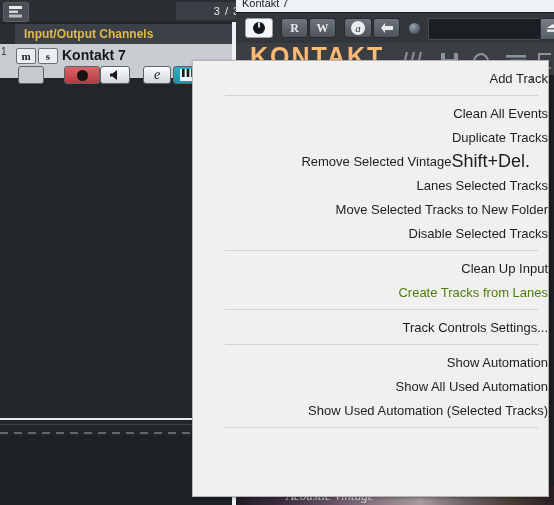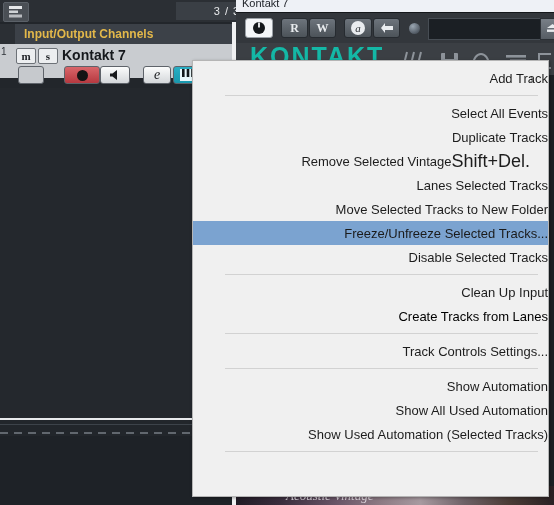--- a/index.html
+++ b/index.html
@@ -64,38 +64,38 @@
     display:flex;align-items:center;justify-content:center;font-family:"Liberation Serif",serif;font-style:italic;font-weight:normal;}
   .tb-arrow{left:137px;width:27px;background:linear-gradient(#6d747c,#4c5359);border:1px solid #262b30;}
   .tb-led{position:absolute;left:173px;top:10px;width:11px;height:11px;border-radius:50%;
     background:radial-gradient(circle at 35% 30%,#9aa6b2,#343b44);}
   .tb-field{position:absolute;left:192px;top:5px;width:128px;height:20px;background:#1b1f24;border:1px solid #474d54;}
   .tb-spin{position:absolute;top:5px;width:22px;height:20px;background:linear-gradient(#787f87,#565d64);
     border:1px solid #2b3035;display:flex;align-items:center;justify-content:center;}
   .tb-spin1{left:304px;}
 
   .plugin-hdr{position:absolute;left:0;top:43px;width:318px;height:32px;background:#3b3f44;}
-  .plugin-logo{position:absolute;left:14px;top:42px;font-size:25px;font-weight:bold;color:#14b8a6;
+  .plugin-logo{position:absolute;left:14px;top:42px;font-size:25px;font-weight:bold;color:#fdba74;
     letter-spacing:2px;font-family:"Liberation Sans",sans-serif;}
   .plg-icons{position:absolute;left:165px;top:48px;}
   .plugin-body{position:absolute;left:0;top:75px;width:318px;height:430px;background:#1c2024;}
   .banner{position:absolute;left:0;top:486px;width:318px;height:19px;
     background:linear-gradient(90deg,#221c26 0%,#3a2d3d 14%,#6a5668 32%,#8e7c85 46%,#a79aa0 58%,#6d6166 72%,#4b3c36 86%,#2a2124 100%);}
   .banner-text{position:absolute;left:50px;top:488px;font-size:13px;font-style:italic;color:#e9e3ea;
     font-family:"Liberation Serif",serif;opacity:.85;}
 
   
   .menu{position:absolute;left:192px;top:60px;width:355px;height:435px;
     background:#f0f0f0;border:1px solid #b5b5b5;box-shadow:1px 1px 3px rgba(0,0,0,.35);}
   .mi{position:relative;height:24px;display:flex;align-items:center;padding-left:32px;
     font-size:13px;color:#1d1d1d;box-sizing:border-box;white-space:nowrap;text-align:right;}
   .mi .lbl{flex:1;}
   .mi .accel{color:#1d1d1d;padding-right:18px;font-size:18px;}
   .mi .chev{position:absolute;right:14px;top:50%;transform:translateY(-50%);color:#6c6c6c;font-size:13px;}
-  .mi.disabled{color:#000000;}
+  .mi.disabled{color:#4d7c0f;}
   .mi.sel{background:#7ba3d0;}
   .mi.sel .lbl{color:#1b1b1b;}
   .sep{height:1px;background:#d2d2d2;margin:5px 10px 5px 32px;}
   .mtop{height:5px;}
 </style>
 </head>
 <body>
 
 <div id="root">
 
@@ -217,38 +217,35 @@
 
   <div class="menu">
     <div class="mtop"></div>
     <div id="menu-items">
         <div class="mi">
           <span class="lbl">Add Track</span>
           <span class="chev">›</span>
         </div>
         <div class="sep"></div>
         <div class="mi">
-          <span class="lbl">Select All Events</span>
+          <span class="lbl">Clean All Events</span>
         </div>
         <div class="mi">
           <span class="lbl">Duplicate Tracks</span>
         </div>
         <div class="mi">
           <span class="lbl">Remove Selected Vintage</span>
           <span class="accel">Shift+Del.</span>
         </div>
         <div class="mi">
           <span class="lbl">Lanes Selected Tracks</span>
         </div>
         <div class="mi">
           <span class="lbl">Move Selected Tracks to New Folder</span>
         </div>
-        <div class="mi sel">
-          <span class="lbl">Freeze/Unfreeze Selected Tracks...</span>
-        </div>
         <div class="mi">
           <span class="lbl">Disable Selected Tracks</span>
         </div>
         <div class="sep"></div>
         <div class="mi">
           <span class="lbl">Clean Up Input</span>
         </div>
         <div class="mi disabled">
           <span class="lbl">Create Tracks from Lanes</span>
         </div>

